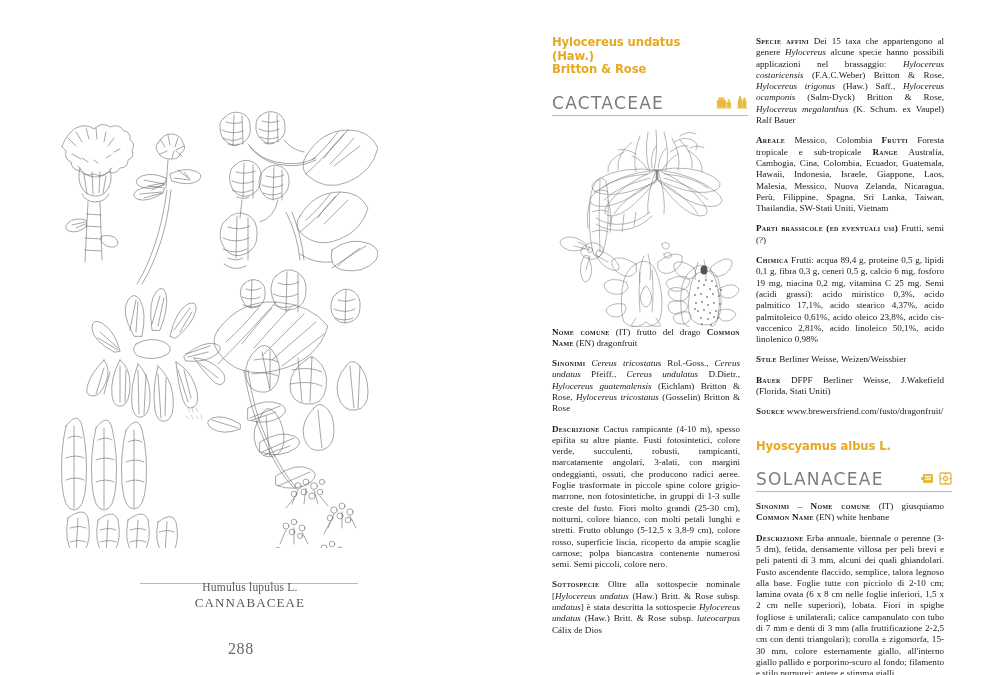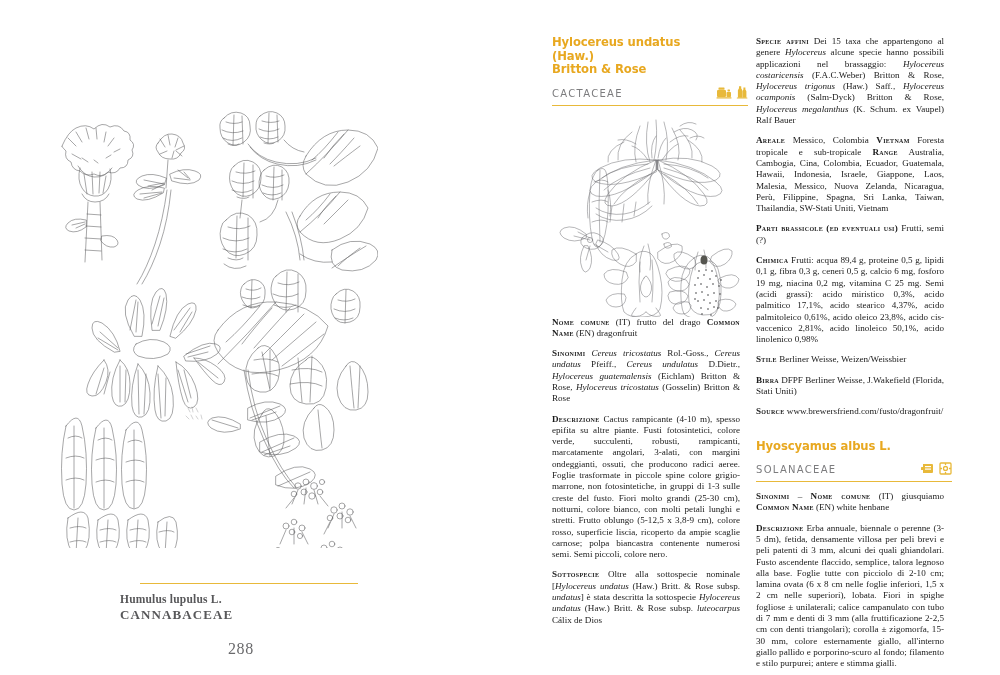--- a/index.html
+++ b/index.html
@@ -40,24 +40,24 @@
     position: absolute;
     left: 140px;
     top: 583px;
     width: 218px;
     height: 1px;
     background: #e8b93a;
   }
   .caption-left {
     position: absolute;
     left: 120px;
-    top: 592px;
+    top: 580px;
     width: 260px;
+    text-align: center;
     color: #58585a;
-    font-weight: bold;
   }
   .caption-left .sp {
     font-size: 11.5px;
     letter-spacing: 0.2px;
     line-height: 15px;
   }
   .caption-left .fam {
     font-size: 13px;
     letter-spacing: 1.1px;
     line-height: 15px;
@@ -93,25 +93,25 @@
     font-size: 11.6px;
     line-height: 13.5px;
     color: #e8a820;
     letter-spacing: -0.1px;
   }
   .sp-head .latin .auth {
     font-weight: bold;
   }
   .sp-head .fam {
     font-family: "DejaVu Sans", sans-serif;
-    font-size: 10px;
+    font-size: 17px;
     letter-spacing: 1.3px;
     color: #7c7c7e;
     line-height: 15px;
-    margin-top: 9px;
+    margin-top: 19px;
   }
   .head-row {
     display: flex;
     align-items: flex-end;
     justify-content: space-between;
   }
   .head-icons {
     display: flex;
     gap: 4px;
     align-items: flex-end;
@@ -569,42 +569,42 @@
 
     <div class="col col-b">
 
       <p class="body">
         <span class="sc">Specie affini</span>
         Dei 15 taxa che appartengono al genere <span class="it">Hylocereus</span> alcune specie hanno possibili applicazioni nel brassaggio: <span class="it">Hylocereus costaricensis</span> (F.A.C.Weber) Britton &amp; Rose, <span class="it">Hylocereus trigonus</span> (Haw.) Saff., <span class="it">Hylocereus ocamponis</span> (Salm-Dyck) Britton &amp; Rose, <span class="it">Hylocereus megalanthus</span> (K. Schum. ex Vaupel) Ralf Bauer
       </p>
 
       <p class="body">
         <span class="sc">Areale</span> Messico, Colombia
-        <span class="sc">Vietnam</span> Foresta tropicale e sub-tropicale
+        <span class="sc">Frutti</span> Foresta tropicale e sub-tropicale
         <span class="sc">Range</span>
         Australia, Cambogia, Cina, Colombia, Ecuador, Guatemala, Hawaii, Indonesia, Israele, Giappone, Laos, Malesia, Messico, Nuova Zelanda, Nicaragua, Perù, Filippine, Spagna, Sri Lanka, Taiwan, Thailandia, SW-Stati Uniti, Vietnam
       </p>
 
       <p class="body">
         <span class="sc">Parti brassicole (ed eventuali usi)</span>
         <span>Frutti, semi (?)</span>
       </p>
 
       <p class="body">
         <span class="sc">Chimica</span>
         <span>Frutti: acqua 89,4 g, proteine 0,5 g, lipidi 0,1 g, fibra 0,3 g, ceneri 0,5 g, calcio 6 mg, fosforo 19 mg, niacina 0,2 mg, vitamina C 25 mg. Semi (acidi grassi): acido miristico 0,3%, acido palmitico 17,1%, acido stearico 4,37%, acido palmitoleico 0,61%, acido oleico 23,8%, acido cis-vaccenico 2,81%, acido linoleico 50,1%, acido linolenico 0,98%</span>
       </p>
 
       <p class="body">
         <span class="sc">Stile</span>
         <span>Berliner Weisse, Weizen/Weissbier</span>
       </p>
 
       <p class="body">
-        <span class="sc">Birra</span>
+        <span class="sc">Bauer</span>
         <span>DFPF Berliner Weisse, J.Wakefield (Florida, Stati Uniti)</span>
       </p>
 
       <p class="body">
         <span class="sc">Source</span>
         <span>www.brewersfriend.com/fusto/dragonfruit/</span>
       </p>
 
       <div class="gap-lg"></div>
 

